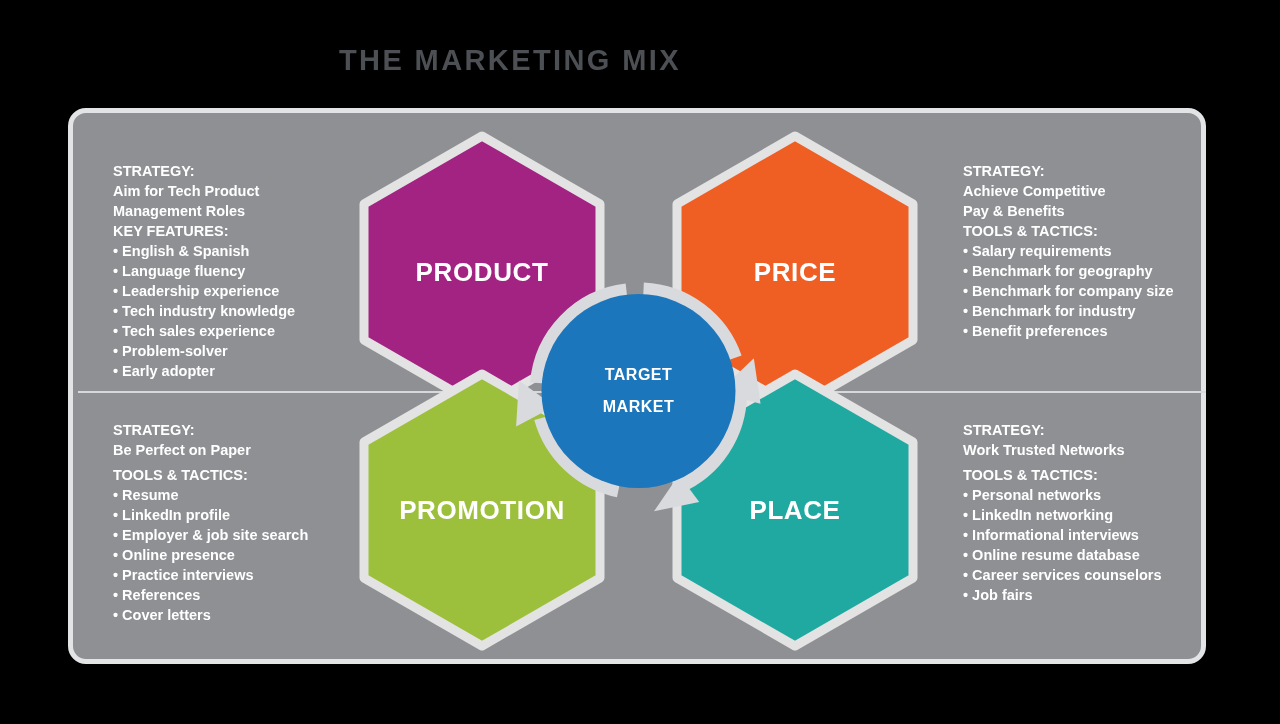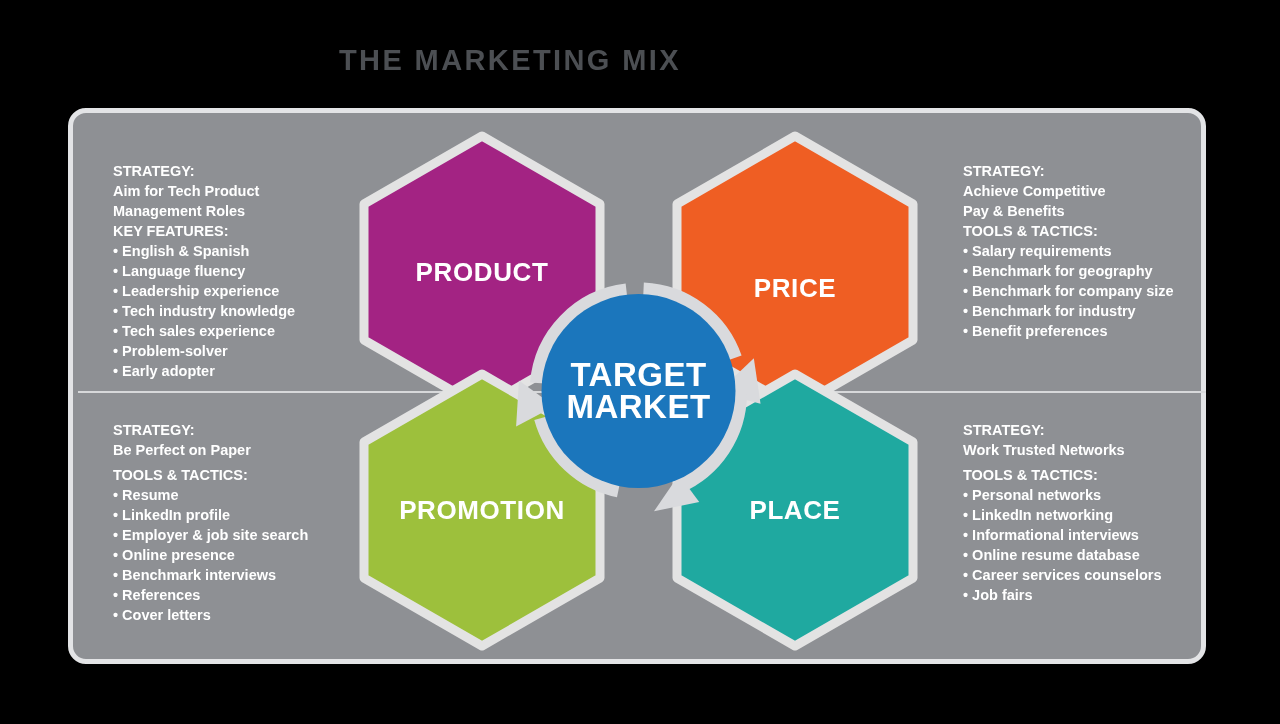--- a/index.html
+++ b/index.html
@@ -87,21 +87,21 @@
     font-size: 26px;
     font-weight: bold;
     letter-spacing: 0.6px;
     white-space: nowrap;
     transform: translate(-50%, -50%);
     text-align: center;
   }
   .center-label {
     position: absolute;
     color: #ffffff;
-    font-size: 33px;
+    font-size: 16px;
     font-weight: bold;
     letter-spacing: 0.5px;
     line-height: 32px;
     text-align: center;
     white-space: nowrap;
     transform: translate(-50%, -50%);
   }
 </style>
 </head>
 <body>
@@ -145,21 +145,21 @@
   <div class="textblock tb-bl">
     <span class="tb-heading">STRATEGY:</span>
     <span class="tb-sub">Be Perfect on Paper</span>
     <div class="tb-gap"></div>
     <span class="tb-heading">TOOLS &amp; TACTICS:</span>
     <ul class="tb-list">
       <li>Resume</li>
       <li>LinkedIn profile</li>
       <li>Employer &amp; job site search</li>
       <li>Online presence</li>
-      <li>Benchmark interviews</li>
+      <li>Practice interviews</li>
       <li>References</li>
       <li>Cover letters</li>
     </ul>
   </div>
 
   <div class="textblock tb-br">
     <span class="tb-heading">STRATEGY:</span>
     <span class="tb-sub">Work Trusted Networks</span>
     <div class="tb-gap"></div>
     <span class="tb-heading">TOOLS &amp; TACTICS:</span>
@@ -213,21 +213,21 @@
         <polygon points="-118,48 -120,2 -82,24" fill="#d9dadd" transform="rotate(6)"></polygon>
 
         <path d="M -101,-8 A 101,101 0 0 1 -12,-100" fill="none" stroke="#d9dadd" stroke-width="15" stroke-linecap="butt"></path>
 
         <circle cx="0" cy="0" r="97" fill="#1b76bc"></circle>
       </g>
     </svg>
 
     
     <div class="hex-label" style="left:409px; top:159px;">PRODUCT</div>
-    <div class="hex-label" style="left:722px; top:159px;margin-top:16px;">PRICE</div>
+    <div class="hex-label" style="left:722px; top:159px;">PRICE</div>
     <div class="hex-label" style="left:409px; top:397px;">PROMOTION</div>
     <div class="hex-label" style="left:722px; top:397px;text-align:center;">PLACE</div>
 
     
     <div class="center-label" style="left:565.5px; top:278px;">
       <span>TARGET</span><br>
       <span>MARKET</span>
     </div>
   </div>
 

